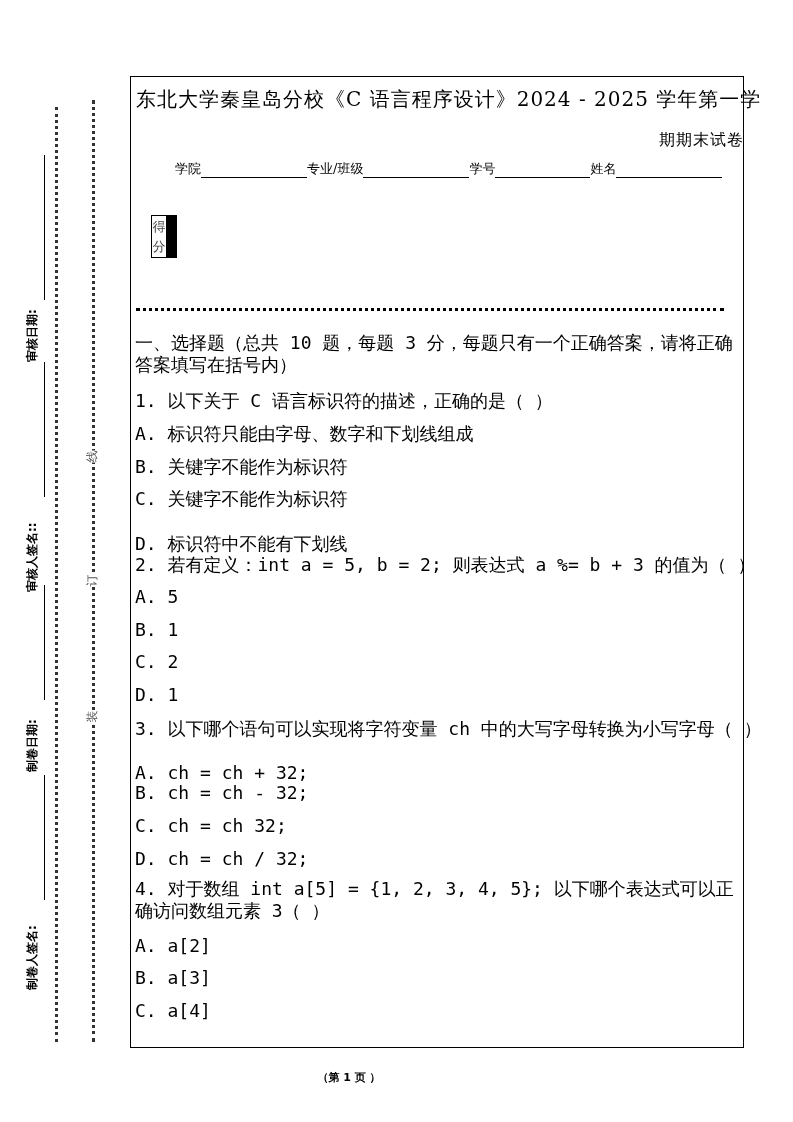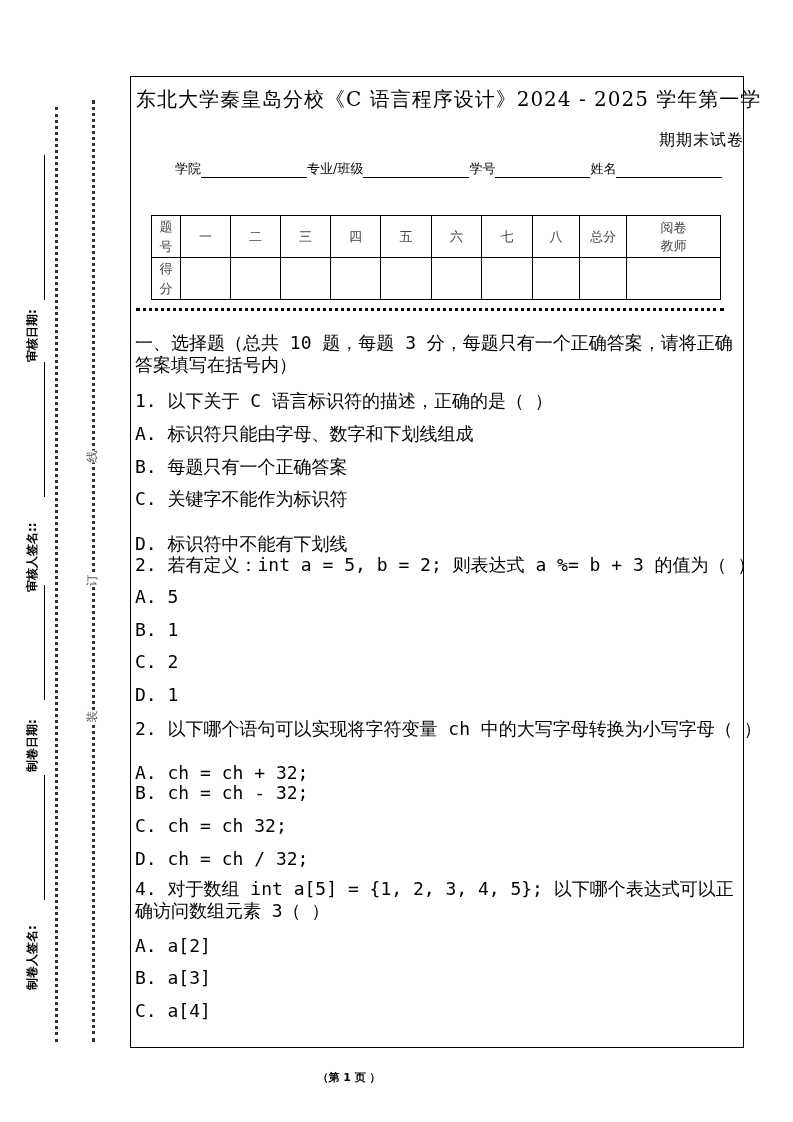--- a/index.html
+++ b/index.html
@@ -66,33 +66,20 @@
   <span class="lbl">专业/班级</span>
   <span class="blank" style="width:106px;"></span>
   <span class="lbl">学号</span>
   <span class="blank" style="width:95px;"></span>
   <span class="lbl">姓名</span>
   <span class="blank" style="width:106px;"></span>
 </div>
 
 <table class="score">
   <tbody>
-      <tr class="r1">
-    <td style="width:28px;"><span style="display:inline-block;width:14px;line-height:20px;">题号</span></td>
-    <td style="width:49px;">一</td>
-    <td style="width:49px;">二</td>
-    <td style="width:49px;">三</td>
-    <td style="width:49px;">四</td>
-    <td style="width:50px;">五</td>
-    <td style="width:49px;">六</td>
-    <td style="width:50px;">七</td>
-    <td style="width:46px;">八</td>
-    <td style="width:46px;">总分</td>
-    <td style="width:93px;"><span style="display:inline-block;width:28px;line-height:18px;">阅卷教师</span></td>
-  </tr>
   <tr class="r2">
     <td><span style="display:inline-block;width:14px;line-height:20px;">得分</span></td>
     <td></td>
     <td></td>
     <td></td>
     <td></td>
     <td></td>
     <td></td>
     <td></td>
     <td></td>
@@ -101,31 +88,31 @@
   </tr>
 </tbody>
   </table>
 
 <div class="dotsep"></div>
 
 <div class="q wrap" style="top:332px;">一、选择题（总共 10 题，每题 3 分，每题只有一个正确答案，请将正确答案填写在括号内）</div>
 
 <div class="q" style="top:389px;">1. 以下关于 C 语言标识符的描述，正确的是（   ）</div>
 <div class="q" style="top:422px;">A. 标识符只能由字母、数字和下划线组成</div>
-<div class="q" style="top:455px;">B. 每题只有一个正确答案</div>
+<div class="q" style="top:455px;">B. 关键字不能作为标识符</div>
 <div class="q" style="top:487px;">C. 关键字不能作为标识符</div>
 <div class="q" style="top:520px;margin-top:12px;">D. 标识符中不能有下划线</div>
 
 <div class="q" style="top:553px;">2. 若有定义：int a = 5, b = 2; 则表达式 a %= b + 3 的值为（   ）</div>
 <div class="q" style="top:586px;">A. 5</div>
 <div class="q" style="top:619px;">B. 1</div>
 <div class="q" style="top:651px;">C. 2</div>
 <div class="q" style="top:684px;">D. 1</div>
 
-<div class="q" style="top:717px;">2. 以下哪个语句可以实现将字符变量 ch 中的大写字母转换为小写字母（   ）</div>
+<div class="q" style="top:717px;">3. 以下哪个语句可以实现将字符变量 ch 中的大写字母转换为小写字母（   ）</div>
 <div class="q" style="top:762px;">A. ch = ch + 32;</div>
 <div class="q" style="top:782px;">B. ch = ch - 32;</div>
 <div class="q" style="top:815px;">C. ch = ch  32;</div>
 <div class="q" style="top:848px;">D. ch = ch / 32;</div>
 
 <div class="q wrap" style="top:878px;">4. 对于数组 int a[5] = {1, 2, 3, 4, 5}; 以下哪个表达式可以正确访问数组元素 3（   ）</div>
 <div class="q" style="top:935px;">A. a[2]</div>
 <div class="q" style="top:967px;">B. a[3]</div>
 <div class="q" style="top:1000px;">C. a[4]</div>
 

